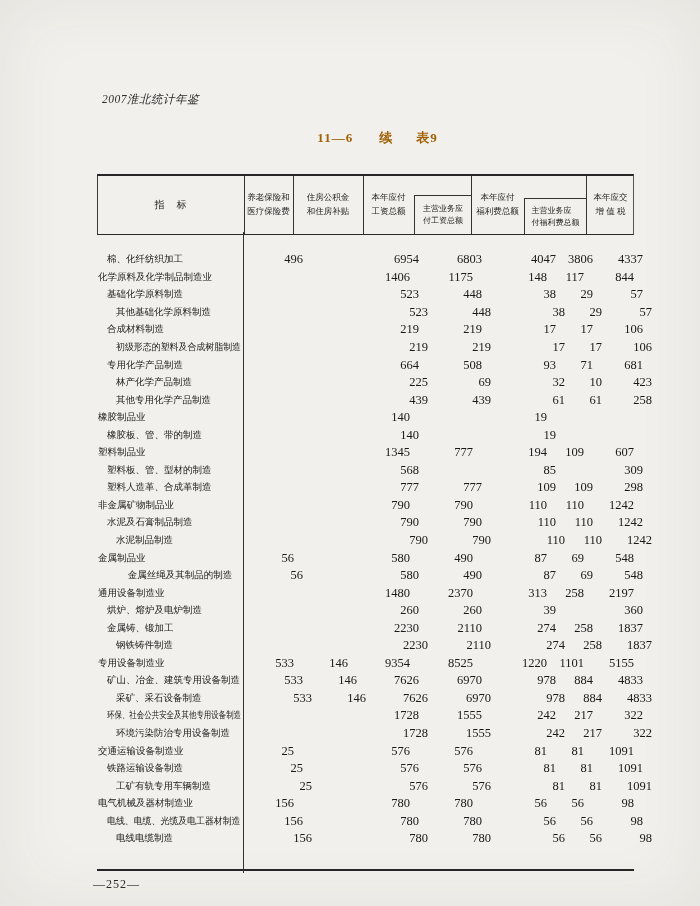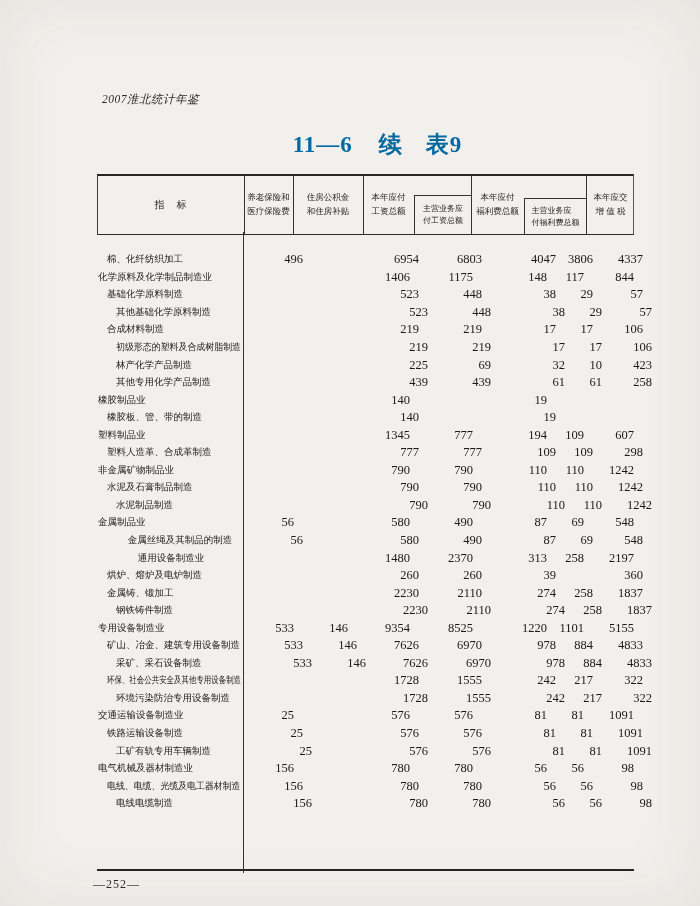--- a/index.html
+++ b/index.html
@@ -10,21 +10,21 @@
     box-shadow: inset 0 0 70px rgba(60,55,45,0.07);
   }
   .book-title {
     position:absolute; left:102px; top:92px;
     font-size:11.5px; font-style:italic; letter-spacing:0.5px; color:#2b2b2b;
     font-family:"Liberation Serif","DejaVu Serif",serif;
   }
   .table-title {
     position:absolute; left:55px; top:129px; width:645px; text-align:center;
     font-family:"Liberation Serif","DejaVu Serif",serif;
-    font-weight:bold; font-size:23px; color:#0369a1; letter-spacing:1px;
+    font-weight:bold; font-size:13px; color:#a16207; letter-spacing:1px;
   }
   .table-title .t-cont { margin-left:26px; }
   .table-title .t-no2 { margin-left:23px; }
 
   .tbl { position:absolute; left:97px; top:174px; width:537px; }
 
   .thead {
     position:relative; height:58px; box-sizing:content-box;
     border-top:2px solid #262626; border-bottom:1.5px solid #2a2a2a;
     border-left:1px solid #3a3a3a; border-right:1px solid #565656;
@@ -159,20 +159,30 @@
     <div class="c name" style="padding-left: 19px;"><span class="nm" style="transform-origin: left center; transform: scaleX(0.94);">初级形态的塑料及合成树脂制造</span></div>
     <div class="c num w2"></div>
     <div class="c num w3"></div>
     <div class="c num w4">219</div>
     <div class="c num w5">219</div>
     <div class="c num w6">17</div>
     <div class="c num w7">17</div>
     <div class="c num w8">106</div>
   </div>
         <div class="row">
+    <div class="c name" style="padding-left: 10px;"><span class="nm">专用化学产品制造</span></div>
+    <div class="c num w2"></div>
+    <div class="c num w3"></div>
+    <div class="c num w4">664</div>
+    <div class="c num w5">508</div>
+    <div class="c num w6">93</div>
+    <div class="c num w7">71</div>
+    <div class="c num w8">681</div>
+  </div>
+        <div class="row">
     <div class="c name" style="padding-left: 19px;"><span class="nm">林产化学产品制造</span></div>
     <div class="c num w2"></div>
     <div class="c num w3"></div>
     <div class="c num w4">225</div>
     <div class="c num w5">69</div>
     <div class="c num w6">32</div>
     <div class="c num w7">10</div>
     <div class="c num w8">423</div>
   </div>
         <div class="row">
@@ -209,20 +219,30 @@
     <div class="c name" style="padding-left: 1px;"><span class="nm">塑料制品业</span></div>
     <div class="c num w2"></div>
     <div class="c num w3"></div>
     <div class="c num w4">1345</div>
     <div class="c num w5">777</div>
     <div class="c num w6">194</div>
     <div class="c num w7">109</div>
     <div class="c num w8">607</div>
   </div>
         <div class="row">
+    <div class="c name" style="padding-left: 10px;"><span class="nm">塑料板、管、型材的制造</span></div>
+    <div class="c num w2"></div>
+    <div class="c num w3"></div>
+    <div class="c num w4">568</div>
+    <div class="c num w5"></div>
+    <div class="c num w6">85</div>
+    <div class="c num w7"></div>
+    <div class="c num w8">309</div>
+  </div>
+        <div class="row">
     <div class="c name" style="padding-left: 10px;"><span class="nm">塑料人造革、合成革制造</span></div>
     <div class="c num w2"></div>
     <div class="c num w3"></div>
     <div class="c num w4">777</div>
     <div class="c num w5">777</div>
     <div class="c num w6">109</div>
     <div class="c num w7">109</div>
     <div class="c num w8">298</div>
   </div>
         <div class="row">
@@ -269,21 +289,21 @@
     <div class="c name" style="padding-left: 10px; text-align: center;"><span class="nm">金属丝绳及其制品的制造</span></div>
     <div class="c num w2">56</div>
     <div class="c num w3"></div>
     <div class="c num w4">580</div>
     <div class="c num w5">490</div>
     <div class="c num w6">87</div>
     <div class="c num w7">69</div>
     <div class="c num w8">548</div>
   </div>
         <div class="row">
-    <div class="c name" style="padding-left: 1px; text-align: center;"><span class="nm">通用设备制造业</span></div>
+    <div class="c name" style="padding-left: 1px;"><span class="nm">通用设备制造业</span></div>
     <div class="c num w2"></div>
     <div class="c num w3"></div>
     <div class="c num w4">1480</div>
     <div class="c num w5">2370</div>
     <div class="c num w6">313</div>
     <div class="c num w7">258</div>
     <div class="c num w8">2197</div>
   </div>
         <div class="row">
     <div class="c name" style="padding-left: 10px;"><span class="nm">烘炉、熔炉及电炉制造</span></div>

